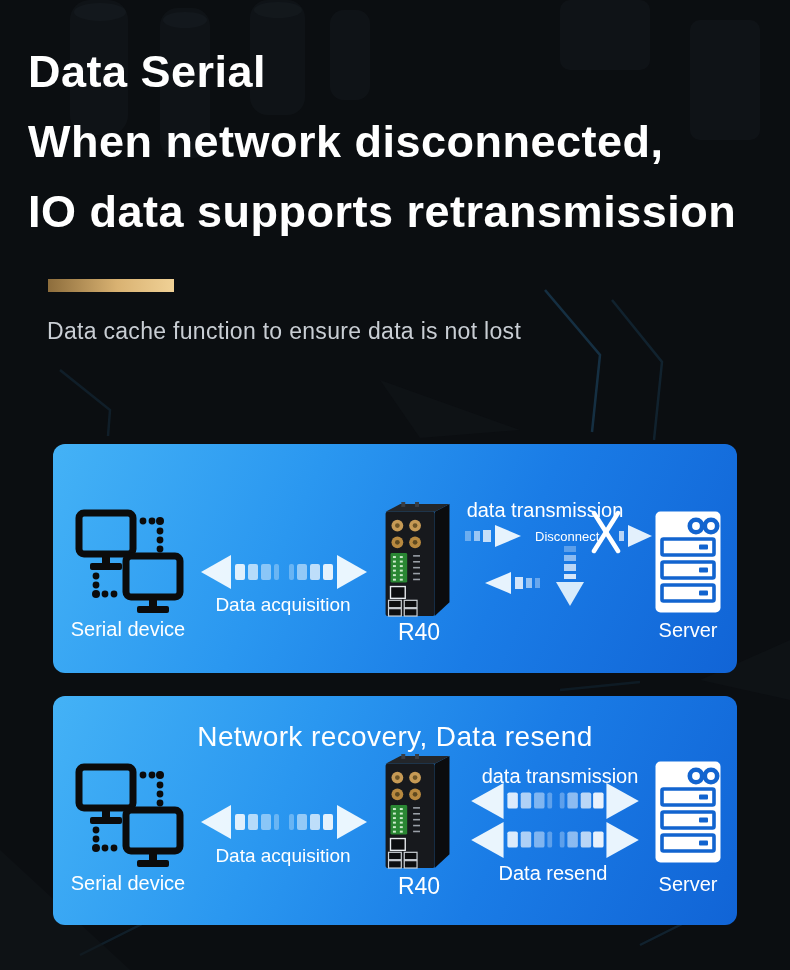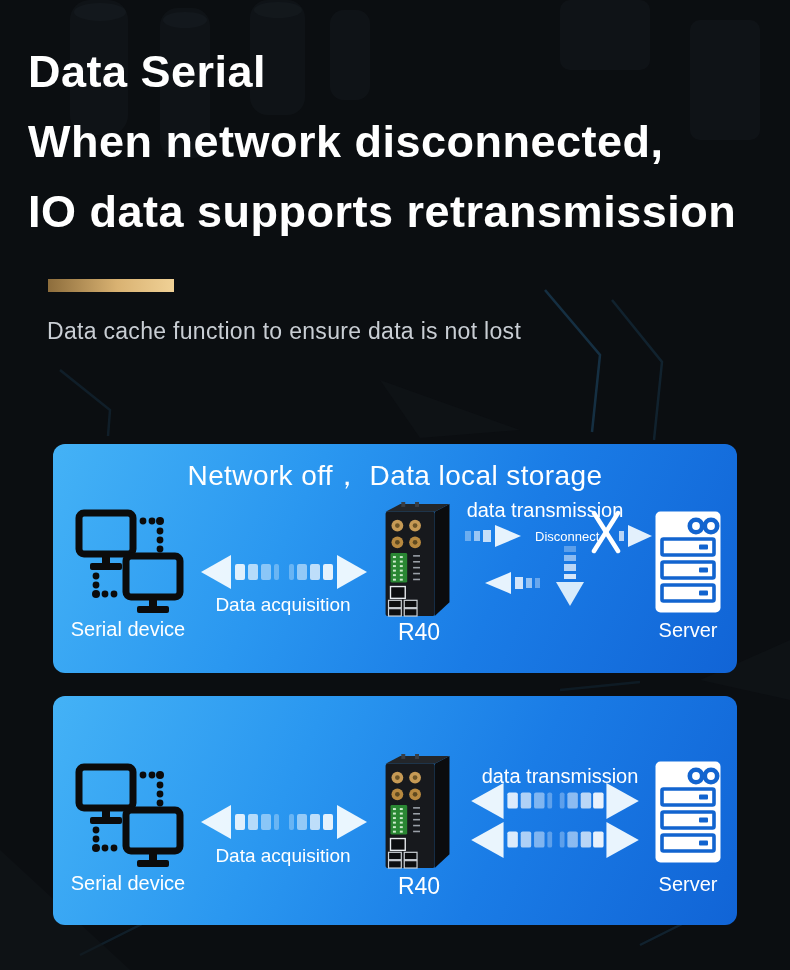--- a/index.html
+++ b/index.html
@@ -61,21 +61,20 @@
   </g>
 </svg>
 
 <div class="hline" style="top:46px">Data Serial</div>
 <div class="hline" style="top:116px">When network disconnected,</div>
 <div class="hline" style="top:186px">IO data supports retransmission</div>
 <div id="gold-bar"></div>
 <div id="subtitle">Data cache function to ensure data is not lost</div>
 
 <section class="panel" style="top:444px">
-  <div class="panel-title" style="top:13px">Network off， Data local storage</div>
 
   <svg class="abs" style="left:14px;top:64px" width="124" height="106" viewBox="0 0 120 106">
     <g fill="none" stroke="#0b0b0b" stroke-width="7">
       <rect x="10" y="5" width="54" height="41" rx="5"></rect>
       <rect x="57" y="48" width="54" height="41" rx="5"></rect>
     </g>
     <g fill="#0b0b0b">
       <rect x="33" y="46" width="8" height="9"></rect>
         <rect x="21" y="55" width="32" height="7" rx="2"></rect>
       <rect x="80" y="89" width="8" height="9"></rect>
@@ -210,20 +209,21 @@
     <g fill="#1264cf">
       <rect x="44" y="33.5" width="9" height="5" rx="1"></rect>
       <rect x="44" y="56.5" width="9" height="5" rx="1"></rect>
       <rect x="44" y="79.5" width="9" height="5" rx="1"></rect>
     </g>
   </svg>
   <div class="lbl lbl-device" style="left:602px;width:66px;top:175px">Server</div>
 </section>
 
 <section class="panel" style="top:696px">
+  <div class="panel-title" style="top:25px">Network recovery, Data resend</div>
 
   <svg class="abs" style="left:14px;top:66px" width="124" height="106" viewBox="0 0 120 106">
     <g fill="none" stroke="#0b0b0b" stroke-width="7">
       <rect x="10" y="5" width="54" height="41" rx="5"></rect>
       <rect x="57" y="48" width="54" height="41" rx="5"></rect>
     </g>
     <g fill="#0b0b0b">
       <rect x="33" y="46" width="8" height="9"></rect>
         <rect x="21" y="55" width="32" height="7" rx="2"></rect>
       <rect x="80" y="89" width="8" height="9"></rect>
@@ -327,20 +327,21 @@
       <rect x="40" y="12" width="11" height="17" rx="2" opacity=".85"></rect>
       <rect x="54" y="12" width="11" height="17" rx="2" opacity=".65"></rect>
       <rect x="68" y="12" width="11" height="17" rx="2" opacity=".45"></rect>
       <rect x="82" y="12" width="5" height="17" rx="2" opacity=".30"></rect>
       <rect x="95" y="12" width="5" height="17" rx="2" opacity=".30"></rect>
       <rect x="103" y="12" width="11" height="17" rx="2" opacity=".50"></rect>
       <rect x="117" y="12" width="11" height="17" rx="2" opacity=".70"></rect>
       <rect x="130" y="12" width="11" height="17" rx="2" opacity=".90"></rect>
     </g>
   </svg>
+  <div class="lbl lbl-trans" style="left:400px;width:200px;top:166px">Data resend</div>
 
   <svg class="abs" style="left:602px;top:64px" width="66" height="104" viewBox="0 0 66 102">
     <rect x="0.5" y="0.5" width="65" height="101" rx="5" fill="#ffffff"></rect>
     <g fill="none" stroke="#1264cf" stroke-width="4.6">
       <circle cx="41" cy="15" r="6.2"></circle>
         <circle cx="56" cy="15" r="6.2"></circle>
     </g>
     <g fill="#ffffff" stroke="#1264cf" stroke-width="3.6">
       <rect x="7" y="28" width="52" height="16" rx="1.5"></rect>
       <rect x="7" y="51" width="52" height="16" rx="1.5"></rect>

